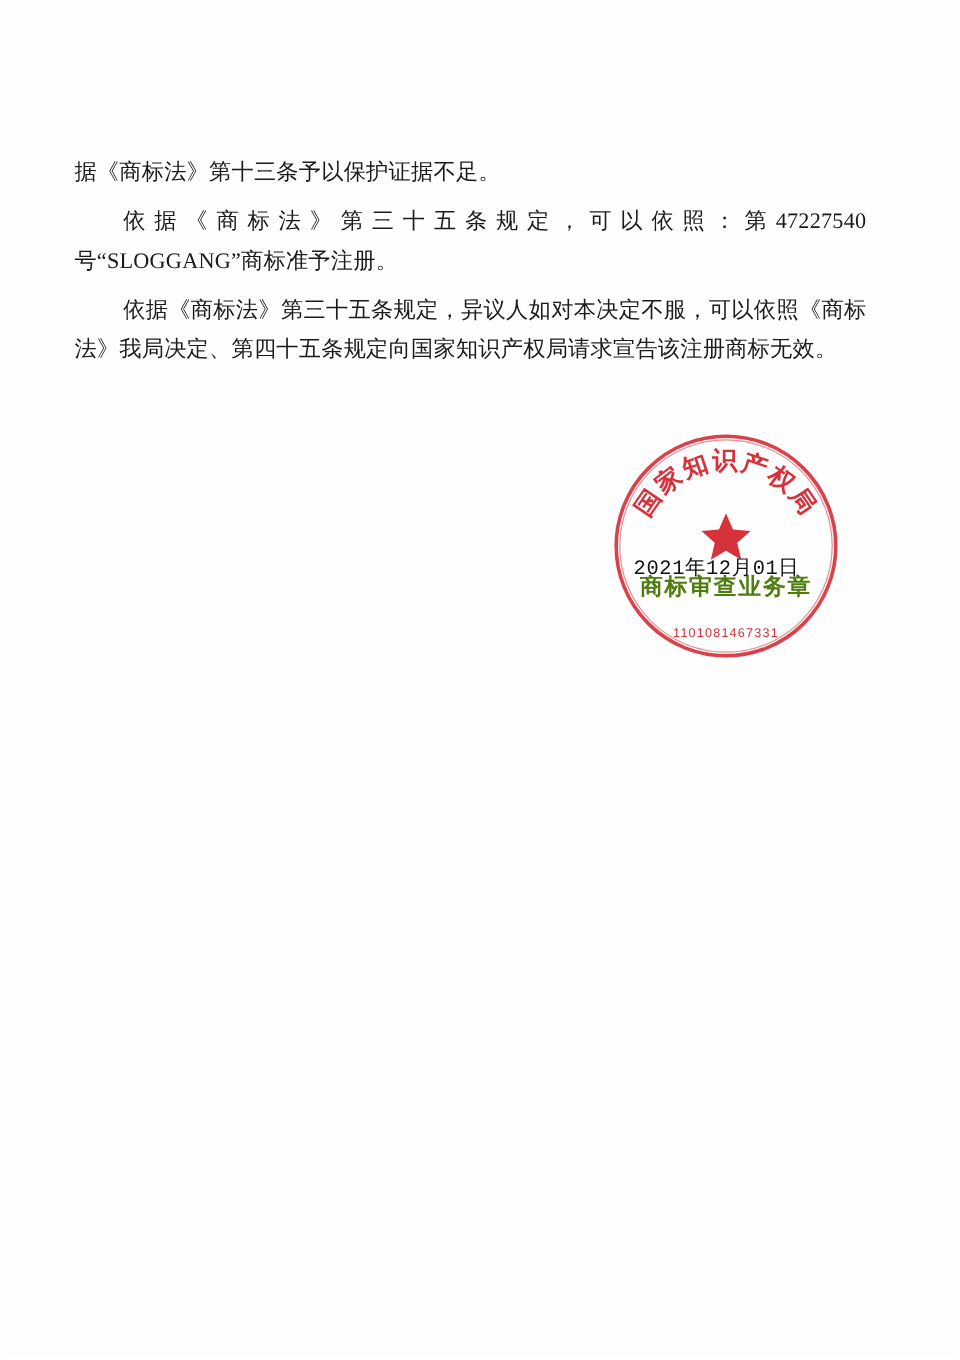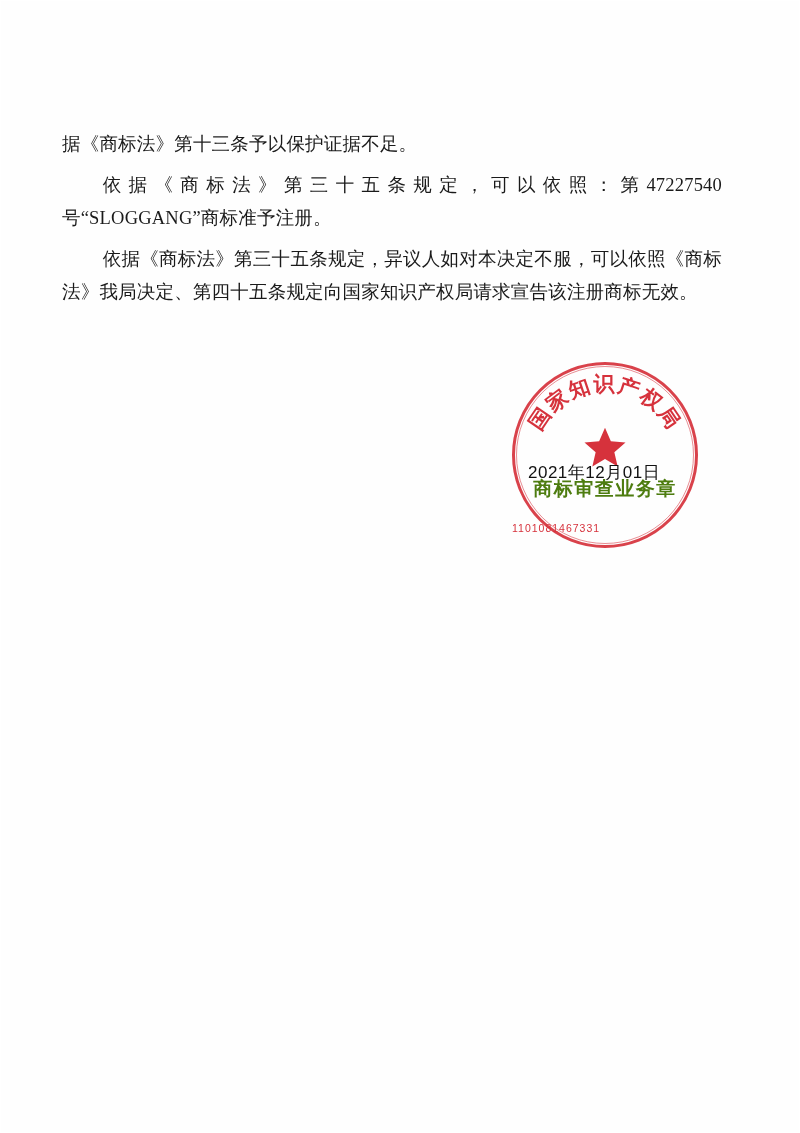--- a/index.html
+++ b/index.html
@@ -95,33 +95,33 @@
     font-weight: 700;
     color: #4d7c0f;
     letter-spacing: 1.5px;
     font-family: "Liberation Serif", serif;
   }
   .seal-code {
     position: absolute;
     left: 0;
     right: 0;
     bottom: 14px;
-    text-align: left;
+    text-align: center;
     font-size: 10.5px;
     color: #d6323c;
     letter-spacing: 1px;
     font-family: "Liberation Sans", sans-serif;
   }
   .seal-date {
     position: absolute;
     left: 528px;
     top: 461px;
     font-size: 17px;
     color: #111;
-    font-family: Liberation Sans, sans-serif;
+    font-family: Liberation Mono, monospace;
     letter-spacing: 0.5px;
     white-space: nowrap;
   }
   .paper-edge {
     position: absolute;
     left: 0;
     top: 0;
     width: 800px;
     height: 1133px;
     box-shadow: inset 0 0 0 1px #ffffff;

